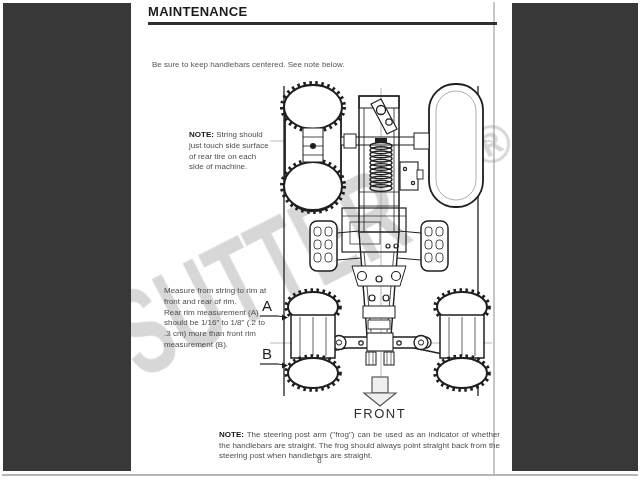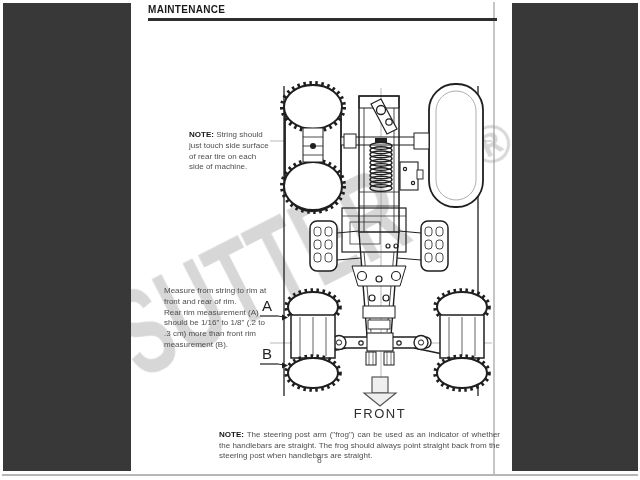--- a/index.html
+++ b/index.html
@@ -9,21 +9,21 @@
     position:relative;overflow:hidden;
   }
   .stage{position:absolute;left:0;top:0;width:640px;height:480px;}
   svg.layer{position:absolute;left:0;top:0;z-index:10;}
   .panel{position:absolute;top:3px;height:468px;background:#383838;z-index:30;}
   .panel-left{left:3px;width:128px;}
   .panel-right{left:512px;width:126px;}
   .txt{position:absolute;z-index:20;color:#4f4f4f;}
   .section-header{
     left:148px;top:4px;width:349px;
-    font-size:10px;font-weight:bold;color:#1b1b1b;letter-spacing:.3px;
+    font-size:13px;font-weight:bold;color:#1b1b1b;letter-spacing:.3px;
     border-bottom:3px solid #2e2e2e;padding-bottom:3px;
   }
   .title-block{
     left:148px;top:25px;width:308px;
     border-left:2px solid #2e2e2e;border-bottom:1.5px solid #2e2e2e;
     padding:2px 0 4px 5px;
     font-size:12.5px;font-weight:bold;color:#101010;
     white-space:nowrap;overflow:visible;letter-spacing:.1px;
   }
   .intro{left:152px;top:60px;font-size:8px;color:#555;}
@@ -228,20 +228,21 @@
         <rect x="372" y="377" width="16" height="16" fill="#efefef" stroke="#555" stroke-width="1.2"></rect>
         <polygon points="364,393 396,393 380,406" fill="#efefef" stroke="#555" stroke-width="1.2"></polygon>
       </g>
       <text x="380" y="418" text-anchor="middle" font-size="13" fill="#2e2e2e" letter-spacing="1.5" stroke="none">FRONT</text>
     </g>
   </svg>
 
   <div class="txt section-header">MAINTENANCE</div>
 
 
+  <div class="txt intro">Be sure to keep handlebars centered. See note below.</div>
 
   <div class="txt note-a"><b>NOTE:</b> <span>String should just touch side surface of rear tire on each side of machine.</span></div>
 
   <div class="txt note-b">Measure from string to rim at front and rear of rim.
 Rear rim measurement (A) should be 1/16" to 1/8" (.2 to .3 cm) more than front rim measurement (B).</div>
 
   <div class="txt note-c"><b>NOTE:</b> <span>The steering post arm ("frog") can be used as an indicator of whether the handlebars are straight. The frog should always point straight back from the steering post when handlebars are straight.</span></div>
 
   <div class="txt page-num">8</div>
 

